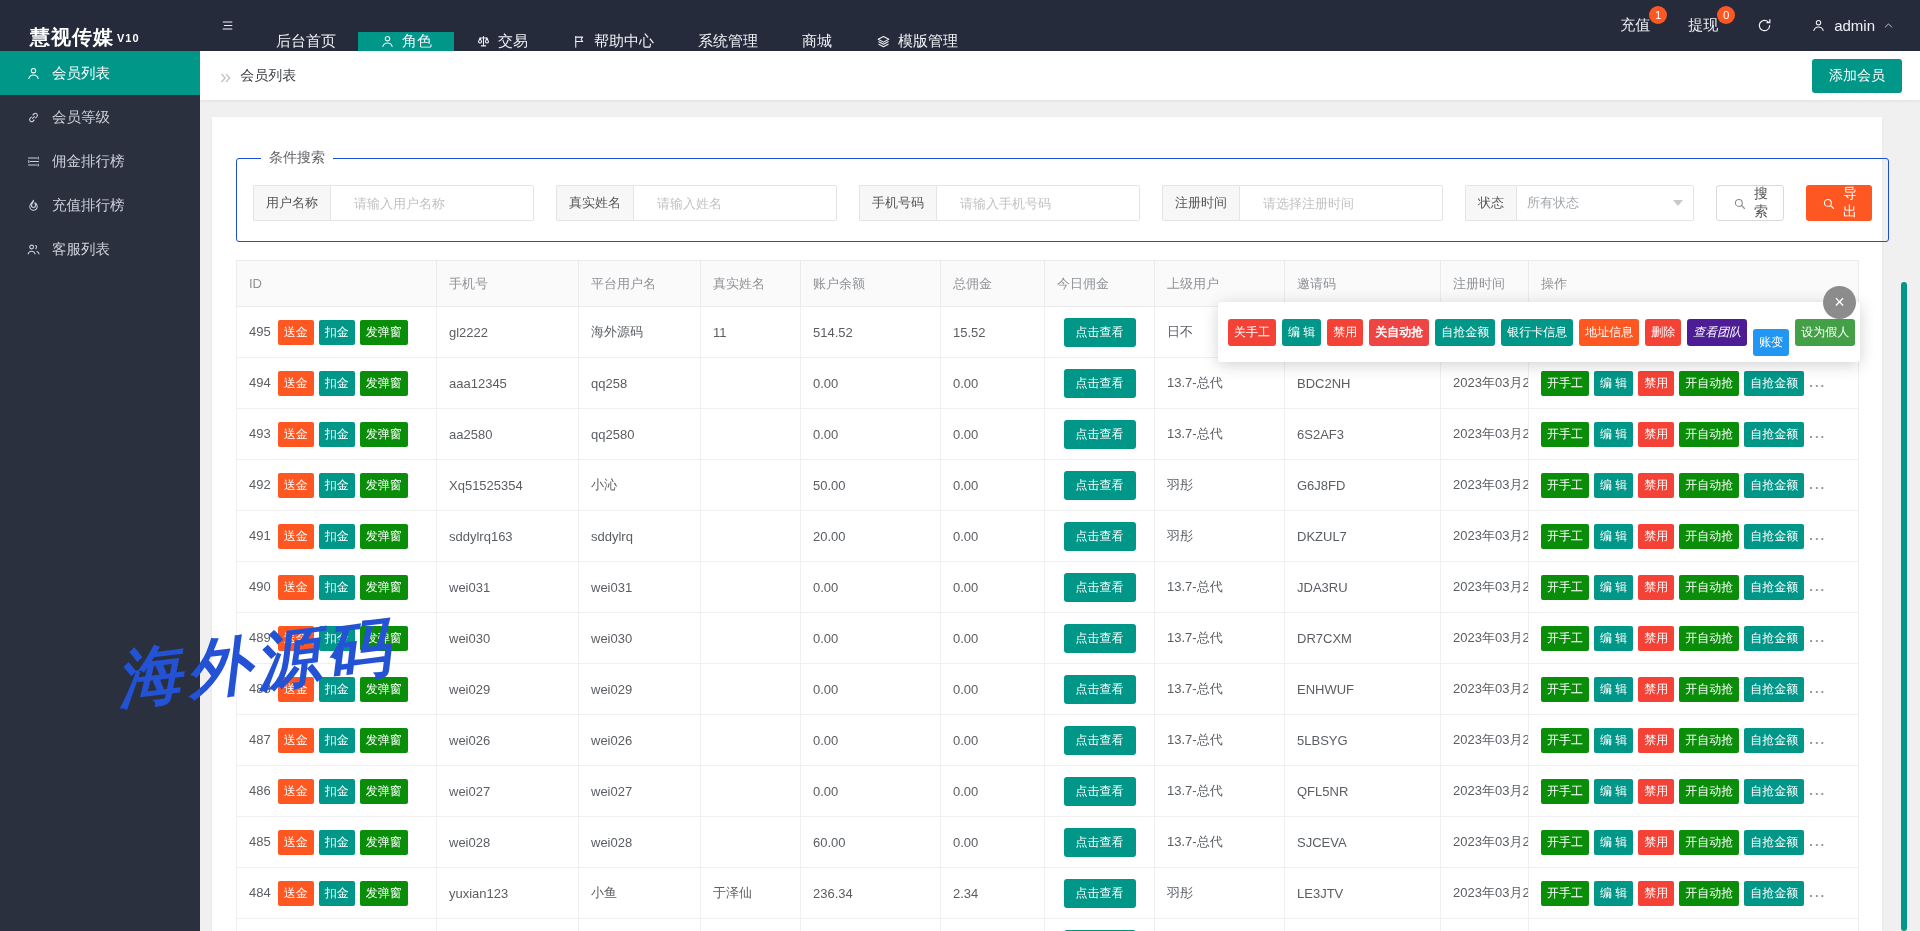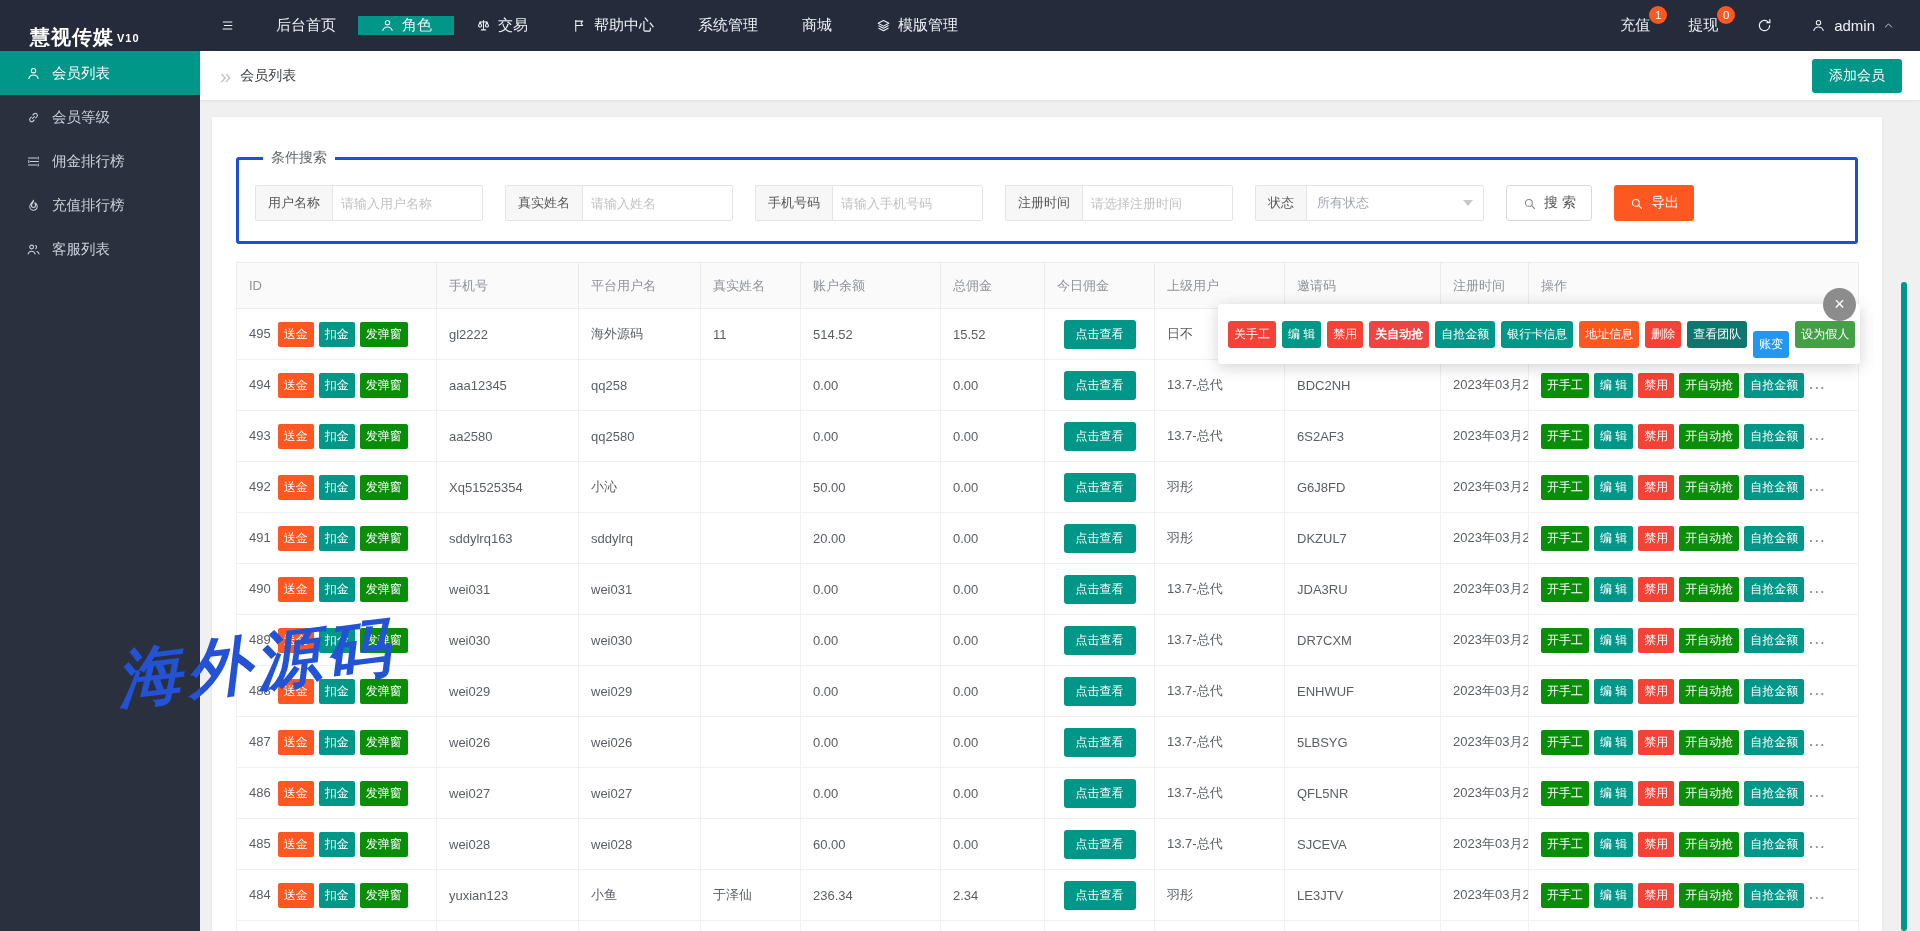--- a/index.html
+++ b/index.html
@@ -10,21 +10,21 @@
   }
   .ic-wrap svg { width:15px; height:15px; display:block; fill:none; stroke:currentColor;
     stroke-width:1.7; stroke-linecap:round; stroke-linejoin:round; }
   
   .topnav { position:absolute; top:0; left:0; right:0; height:51px; background:#252b3a;
     display:flex; align-items:stretch; color:#eef1f6; z-index:60; }
   .logo { width:200px; flex:0 0 200px; display:flex; align-items:flex-end; padding-left:30px;
     font-size:20px; font-weight:bold; letter-spacing:1px; color:#fff; }
   .logo .ver { font-size:11px; font-weight:600; margin-left:3px; transform:translateY(-7px); }
   .nav-burger { width:54px; display:flex; align-items:center; justify-content:center; cursor:pointer; }
-  .nav-menu { display:flex; align-items:center; }
+  .nav-menu { display:flex; align-items:flex-end; }
   .nav-item { display:flex; align-items:center; gap:7px; padding:0 22px; font-size:15px; cursor:pointer; white-space:nowrap; }
   .nav-item.active { background:#009688; }
   .nav-right { margin-left:auto; display:flex; align-items:center; gap:38px; padding-right:26px; }
   .nav-badge-wrap { position:relative; font-size:15px; cursor:pointer; }
   .badge { position:absolute; top:-10px; right:-17px; background:#ff5722; color:#fff;
     border-radius:9px; min-width:18px; height:18px; line-height:18px; text-align:center;
     font-size:11.5px; padding:0 2px; }
   .nav-icon-btn { cursor:pointer; display:flex; align-items:center; }
   .nav-icon-btn svg { width:17px; height:17px; }
   .admin-chip { display:flex; align-items:center; gap:8px; font-size:15px; cursor:pointer; }
@@ -42,28 +42,28 @@
   .breadcrumb-bar { position:absolute; top:51px; left:200px; right:0; height:49px; background:#fff;
     display:flex; align-items:center; padding:0 18px 0 20px; box-shadow:0 1px 3px rgba(0,0,0,.07); z-index:40; }
   .crumb-icon { color:#c0c4cc; font-size:20px; margin-right:9px; line-height:1; }
   .crumb-title { font-size:14px; color:#3c3f44; }
   .add-btn { margin-left:auto; background:#009688; color:#fff; font-size:14px; padding:8px 17px;
     border-radius:3px; border:none; cursor:pointer; }
   
   .content { position:absolute; top:100px; left:200px; right:0; bottom:0; background:#f0f0f0; }
   .card { position:absolute; top:17px; left:12px; right:38px; bottom:-60px; background:#fff;
     box-shadow:0 1px 3px rgba(0,0,0,.06); padding:32px 24px 0; }
-  fieldset.search-box { border:3px solid #1d4ed8; border-radius:3px; padding:14px 16px 20px; }
+  fieldset.search-box { border:1px solid #1d4ed8; border-radius:3px; padding:14px 16px 20px; }
   fieldset.search-box legend { font-size:14px; color:#606266; padding:0 8px; margin-left:8px; }
   .search-row { display:flex; align-items:center; gap:22px; margin-top:4px; }
   .igroup { display:flex; align-items:stretch; height:36px; }
   .igroup .ilabel { display:flex; align-items:center; padding:0 12px; background:#f7f7f7;
     border:1px solid #e4e4e4; border-right:none; font-size:13px; color:#555;
     white-space:nowrap; border-radius:2px 0 0 2px;font-family:Liberation Mono, monospace; }
-  .igroup input { width:151px; border:1px solid #e4e4e4; padding:0 8px; font-size:13px;
+  .igroup input { width:204px; border:1px solid #e4e4e4; padding:0 23px; font-size:13px;
     color:#333; border-radius:0 2px 2px 0; outline:none; }
   .igroup input::placeholder { color:#c2c2c2; }
   .igroup .iselect { width:178px; border:1px solid #e4e4e4; display:flex; align-items:center;
     padding:0 10px; font-size:13px; color:#a3a6ab; background:#fff; cursor:pointer;
     border-radius:0 2px 2px 0; }
   .caret { margin-left:auto; width:0; height:0; border-left:5px solid transparent;
     border-right:5px solid transparent; border-top:6px solid #c8c8c8; }
   .btn-search { display:flex; align-items:center; gap:7px; height:36px; padding:0 15px;
     background:#fff; border:1px solid #d9d9d9; border-radius:3px; font-size:14px; color:#555; cursor:pointer; }
   .btn-search svg { width:15px; height:15px; color:#888; }
@@ -508,21 +508,21 @@
       </table>
       <div class="popup">
         <span class="pbtn" style="background: rgb(244, 67, 54);">关手工</span>
           <span class="pbtn" style="background: rgb(0, 150, 136);">编 辑</span>
           <span class="pbtn" style="background: rgb(244, 67, 54);">禁用</span>
           <span class="pbtn" style="background: #ef4444; font-weight: bold;">关自动抢</span>
           <span class="pbtn" style="background: rgb(0, 150, 136);">自抢金额</span>
           <span class="pbtn" style="background: rgb(0, 150, 136);">银行卡信息</span>
           <span class="pbtn" style="background: rgb(255, 87, 34);">地址信息</span>
           <span class="pbtn" style="background: rgb(244, 67, 54);">删除</span>
-          <span class="pbtn" style="background: #0f766e;">查看团队</span>
+          <span class="pbtn" style="background: #4c1d95; font-style: italic;">查看团队</span>
           <span class="pbtn" style="background: rgb(33, 150, 243); margin-top: 20px;">账变</span>
           <span class="pbtn" style="background: rgb(67, 160, 71);">设为假人</span>
           <div class="popup-close">×</div>
       </div>
     </div>
   </div>
 </div>
 
 <div class="watermark">海外源码</div>
 <div class="scroll-thumb"></div>

